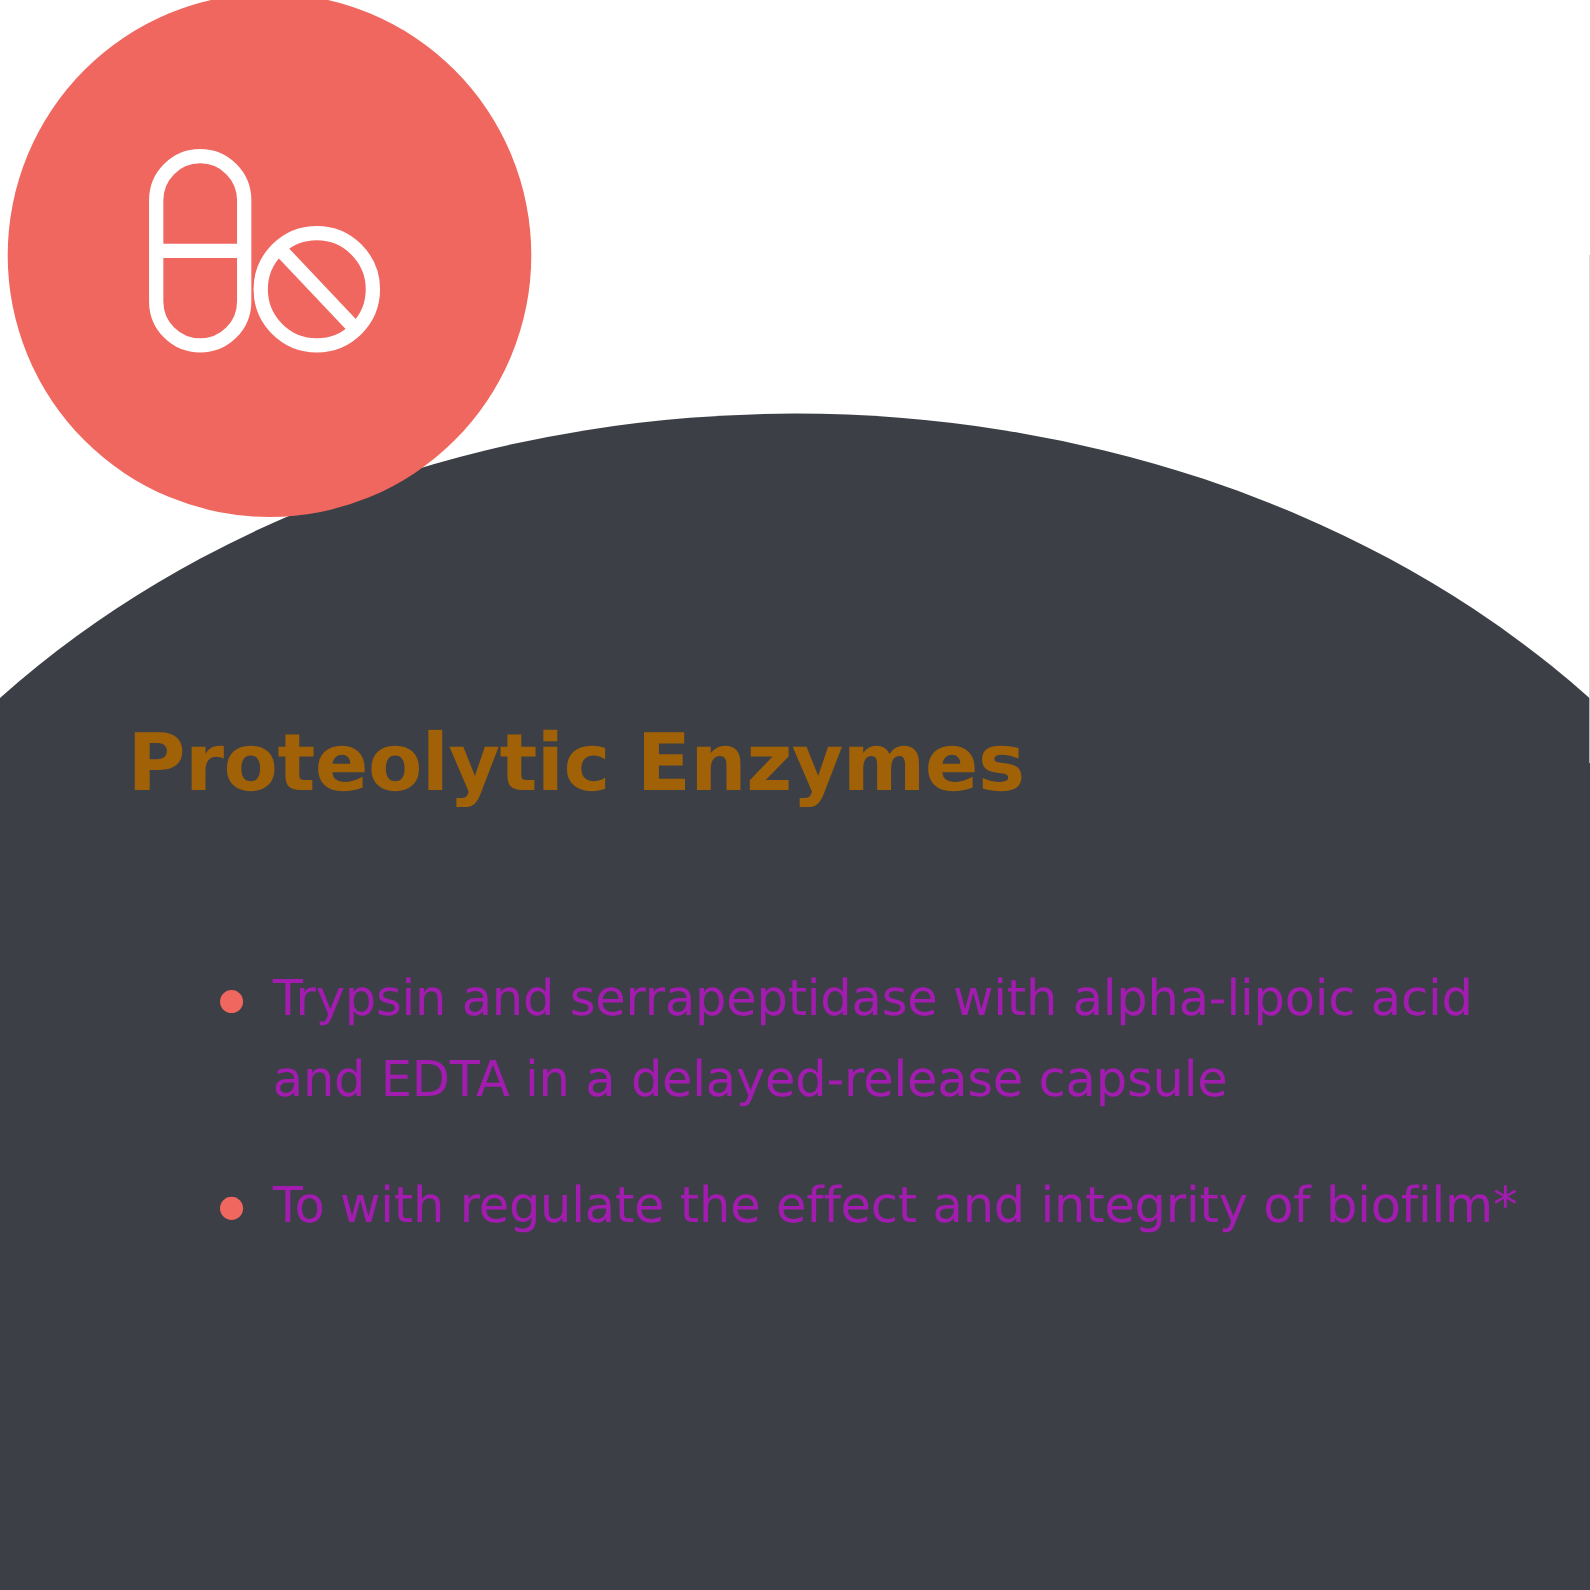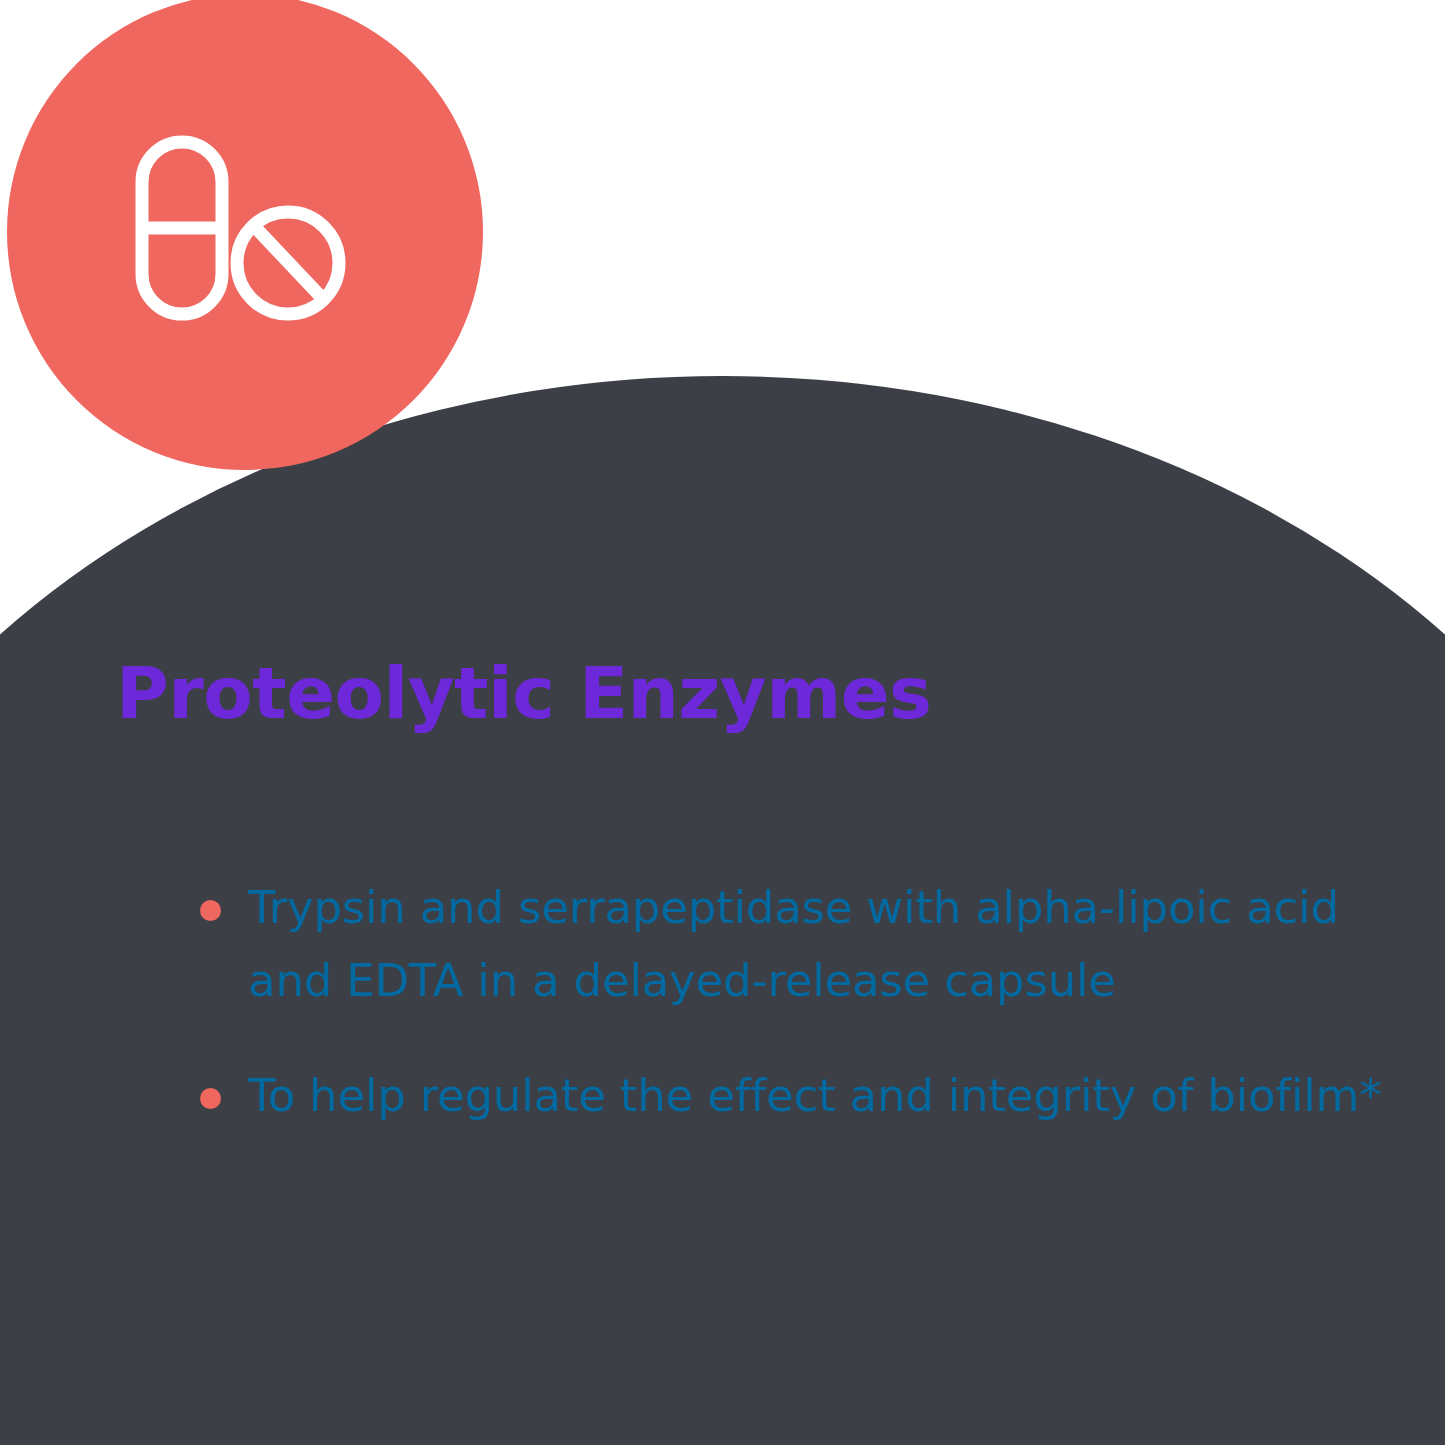--- a/index.html
+++ b/index.html
@@ -61,42 +61,42 @@
     width:1445px;
     height:1445px;
     z-index:3;
   }
 
   .headline {
     position:absolute;
     left:116px;
     top:648px;
     width:1290px;
-    color:#6d28d9;
+    color:#a16207;
     font-family:"DejaVu Sans", sans-serif;
     font-weight:bold;
     font-size:72px;
     line-height:1.26;
     letter-spacing:-0.5px;
   }
   .headline .hl-line { display:block; white-space:nowrap; }
 
   .bullets {
     position:absolute;
     left:196px;
     top:872px;
     width:1200px;
     list-style:none;
   }
 
   .bullet-item {
     position:relative;
     padding-left:52px;
     margin-bottom:42px;
-    color:#0369a1;
+    color:#a21caf;
     font-family:"DejaVu Sans", sans-serif;
     font-weight:400;
     font-size:45px;
     line-height:1.62;
     letter-spacing:-0.2px;
   }
   .bullet-item:last-child { margin-bottom:0; }
 
   .bullet-dot {
     position:absolute;
@@ -132,18 +132,18 @@
       <span class="hl-line">Proteolytic Enzymes</span>
     </h1>
 
     <ul class="bullets">
       <li class="bullet-item">
         <span class="bullet-dot"></span>
         <span>Trypsin and serrapeptidase with alpha-lipoic acid and EDTA in a delayed-release capsule</span>
       </li>
       <li class="bullet-item">
         <span class="bullet-dot"></span>
-        <span>To help regulate the effect and integrity of biofilm*</span>
+        <span>To with regulate the effect and integrity of biofilm*</span>
       </li>
     </ul>
 
   </div>
 </div>
 
 </body></html>

